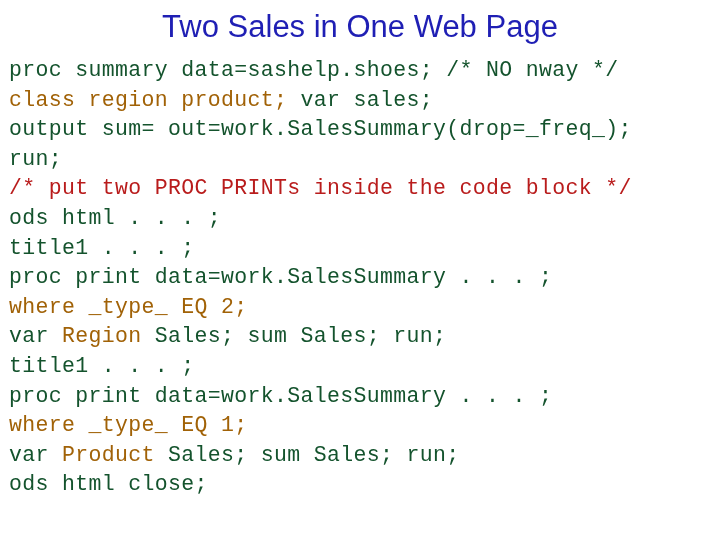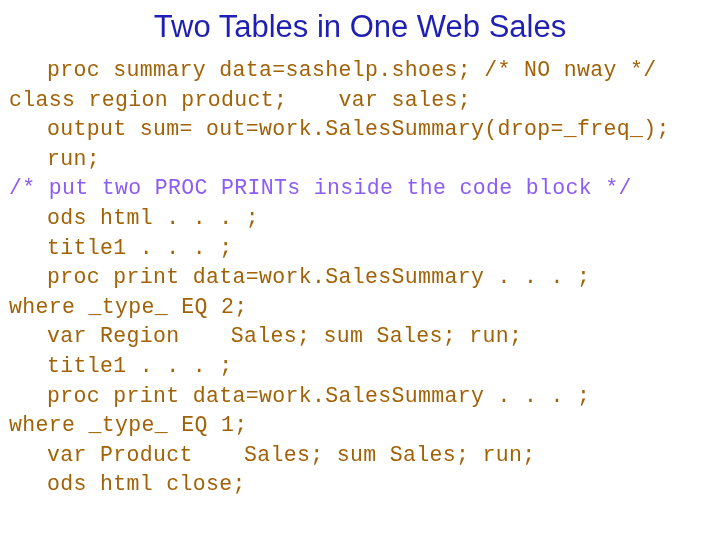--- a/index.html
+++ b/index.html
@@ -42,26 +42,26 @@
     font-size: 21.5px;
     line-height: 29.6px;
     color: #000000;
     white-space: pre;
     letter-spacing: 0.35px;
   }
   .code-line {
     height: 29.6px;
     white-space: pre;
   }
-  .tok-black { color: #a16207; margin-left: 38px; }
+  .tok-black { color: #14532d; }
   .tok-red   { color: #a16207; }
-  .tok-blue  { color: #8b5cf6; }
+  .tok-blue  { color: #b91c1c; }
 </style>
 </head>
 <body style="background: rgb(255, 255, 255);">
 
 <div id="slide" style="background: rgb(255, 255, 255);">
 
-  <div id="slide-title" style="color: rgb(31, 31, 180);">Two Tables in One Web Sales</div>
+  <div id="slide-title" style="color: rgb(31, 31, 180);">Two Sales in One Web Page</div>
 
   <div id="code-block"><div class="code-line"><span class="tok-black">proc summary data=sashelp.shoes; /* NO nway */</span></div><div class="code-line"><span class="tok-red">class region product;</span><span class="tok-black"> var sales;</span></div><div class="code-line"><span class="tok-black">output sum= out=work.SalesSummary(drop=_freq_);</span></div><div class="code-line"><span class="tok-black">run;</span></div><div class="code-line"><span class="tok-blue">/* put two PROC PRINTs inside the code block */</span></div><div class="code-line"><span class="tok-black">ods html . . . ;</span></div><div class="code-line"><span class="tok-black">title1 . . . ;</span></div><div class="code-line"><span class="tok-black">proc print data=work.SalesSummary . . . ;</span></div><div class="code-line"><span class="tok-red">where _type_ EQ 2;</span></div><div class="code-line"><span class="tok-black">var </span><span class="tok-red">Region</span><span class="tok-black"> Sales; sum Sales; run;</span></div><div class="code-line"><span class="tok-black">title1 . . . ;</span></div><div class="code-line"><span class="tok-black">proc print data=work.SalesSummary . . . ;</span></div><div class="code-line"><span class="tok-red">where _type_ EQ 1;</span></div><div class="code-line"><span class="tok-black">var </span><span class="tok-red">Product</span><span class="tok-black"> Sales; sum Sales; run;</span></div><div class="code-line"><span class="tok-black">ods html close;</span></div></div>
 
 </div>
 
 </body></html>

